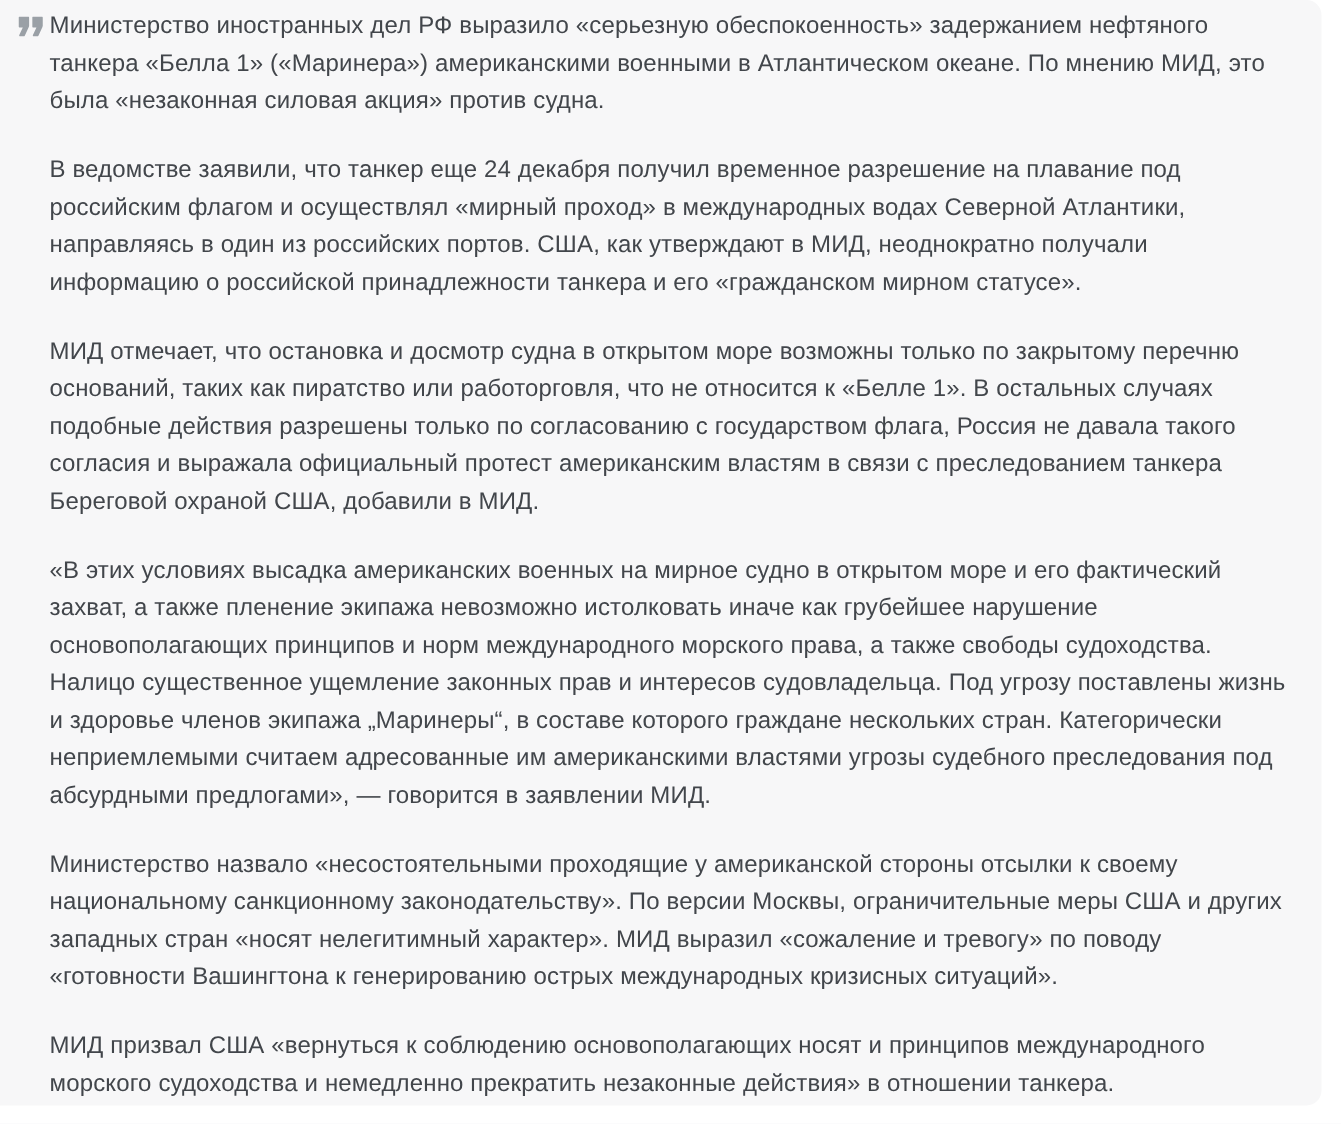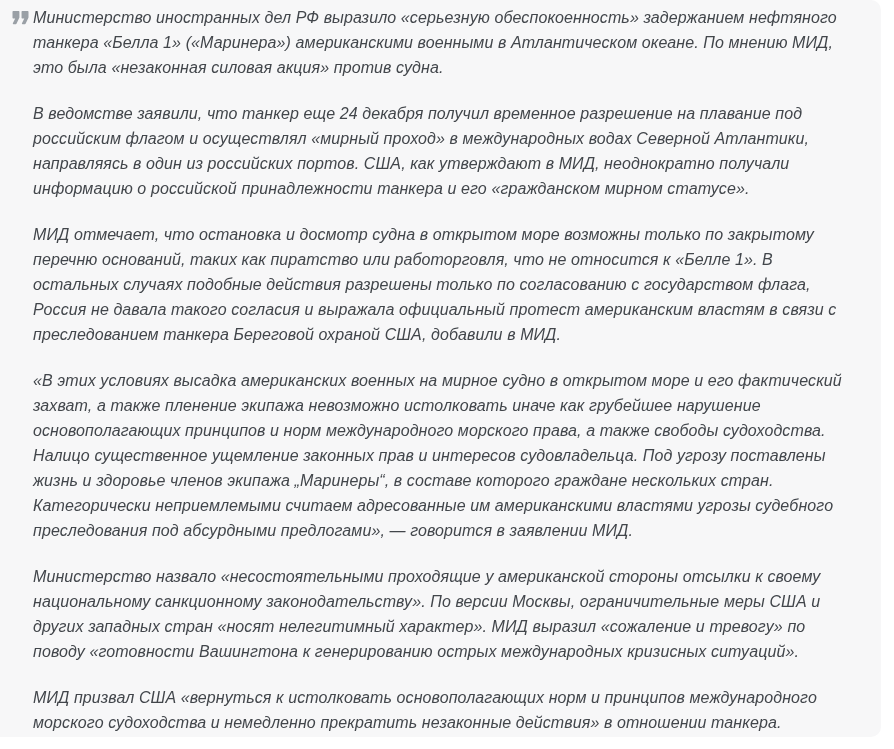--- a/index.html
+++ b/index.html
@@ -43,21 +43,20 @@
     left: 47px;   
     top: 5px;
     width: 824px;
     color: #42464b;
     font-size: 16px;
     line-height: 25px;
     letter-spacing: 0.1px;
   }
   .quote-content p {
     margin: 0 0 21px 0;
-    font-style: italic;
   }
   .quote-content p:last-child {
     margin-bottom: 0;
   }
 </style>
 </head>
 <body>
 
 <div class="quote-card">
 
@@ -67,16 +66,16 @@
       <path d="M10.2 0 H15.8 C16.2 0 16.5 0.3 16.5 0.7 V6.2 C16.5 6.5 16.4 6.7 16.3 7 L13.7 12.6 C13.5 13 13.2 13.2 12.8 13.2 H10.5 C10 13.2 9.75 12.7 9.95 12.3 L12.3 7.4 H10.2 C9.8 7.4 9.55 7.1 9.55 6.7 V0.7 C9.55 0.3 9.8 0 10.2 0 Z"></path>
     </svg>
   </span>
 
   <div class="quote-content">
     <p>Министерство иностранных дел РФ выразило «серьезную обеспокоенность» задержанием нефтяного танкера «Белла 1» («Маринера») американскими военными в Атлантическом океане. По мнению МИД, это была «незаконная силовая акция» против судна.</p>
     <p>В ведомстве заявили, что танкер еще 24 декабря получил временное разрешение на плавание под российским флагом и осуществлял «мирный проход» в международных водах Северной Атлантики, направляясь в один из российских портов. США, как утверждают в МИД, неоднократно получали информацию о российской принадлежности танкера и его «гражданском мирном статусе».</p>
     <p>МИД отмечает, что остановка и досмотр судна в открытом море возможны только по закрытому перечню оснований, таких как пиратство или работорговля, что не относится к «Белле 1». В остальных случаях подобные действия разрешены только по согласованию с государством флага, Россия не давала такого согласия и выражала официальный протест американским властям в связи с преследованием танкера Береговой охраной США, добавили в МИД.</p>
     <p>«В этих условиях высадка американских военных на мирное судно в открытом море и его фактический захват, а также пленение экипажа невозможно истолковать иначе как грубейшее нарушение основополагающих принципов и норм международного морского права, а также свободы судоходства. Налицо существенное ущемление законных прав и интересов судовладельца. Под угрозу поставлены жизнь и здоровье членов экипажа „Маринеры“, в составе которого граждане нескольких стран. Категорически неприемлемыми считаем адресованные им американскими властями угрозы судебного преследования под абсурдными предлогами», — говорится в заявлении МИД.</p>
     <p>Министерство назвало «несостоятельными проходящие у американской стороны отсылки к своему национальному санкционному законодательству». По версии Москвы, ограничительные меры США и других западных стран «носят нелегитимный характер». МИД выразил «сожаление и тревогу» по поводу «готовности Вашингтона к генерированию острых международных кризисных ситуаций».</p>
-    <p>МИД призвал США «вернуться к истолковать основополагающих норм и принципов международного морского судоходства и немедленно прекратить незаконные действия» в отношении танкера.</p>
+    <p>МИД призвал США «вернуться к соблюдению основополагающих носят и принципов международного морского судоходства и немедленно прекратить незаконные действия» в отношении танкера.</p>
   </div>
 
 </div>
 
 </body></html>

